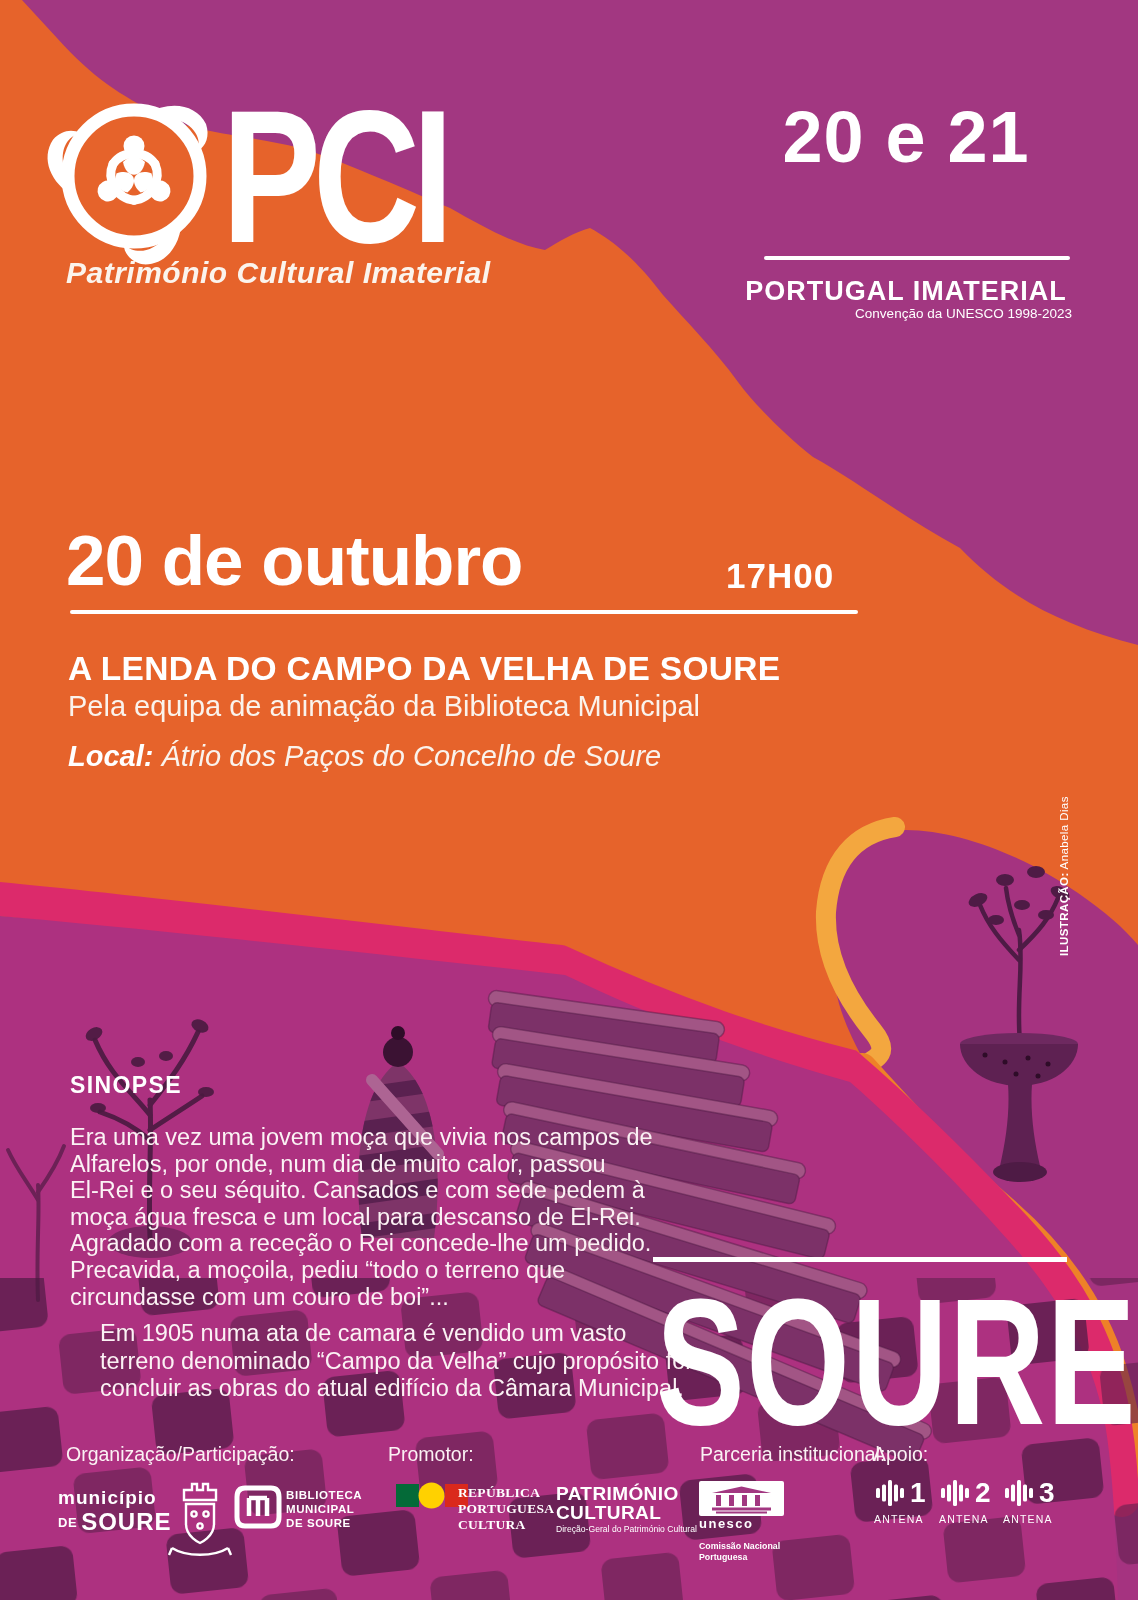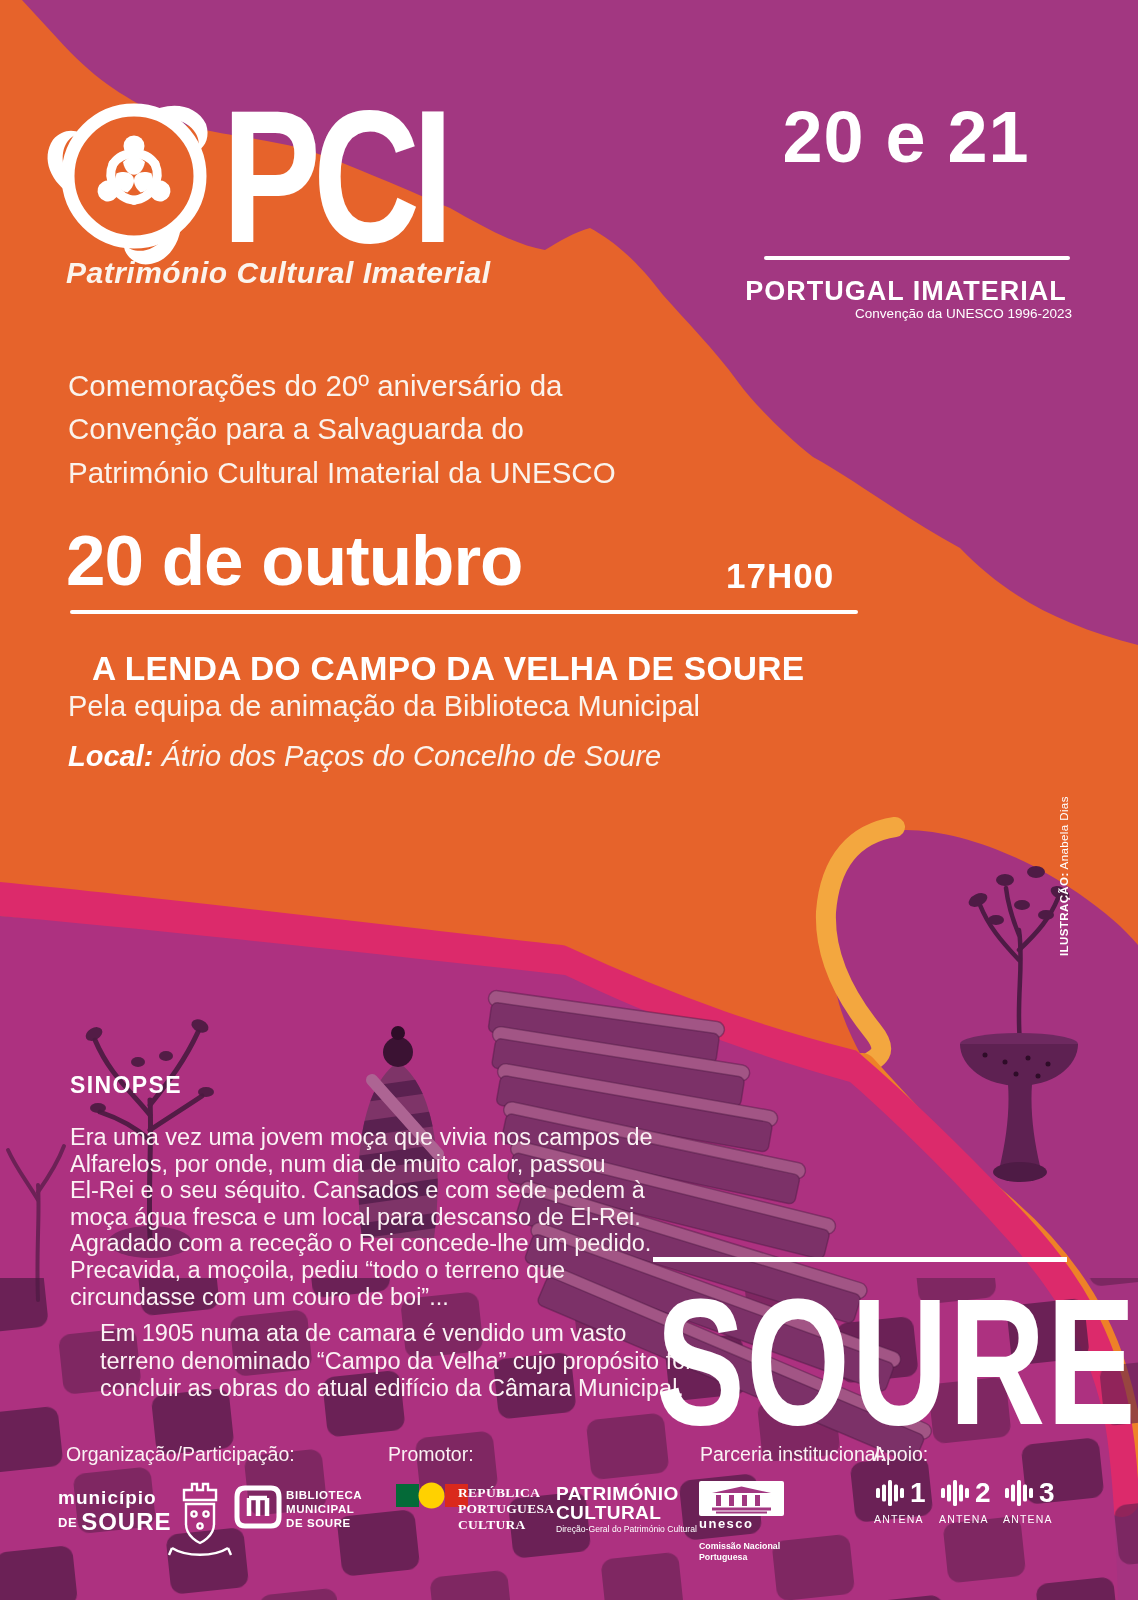--- a/index.html
+++ b/index.html
@@ -15,21 +15,21 @@
   .dates{left:740px;top:96px;width:332px;text-align:center;font-size:72px;font-weight:700;letter-spacing:1px;}
   .month{left:740px;top:188px;width:332px;text-align:center;font-size:54px;font-weight:700;}
   .hline{position:absolute;left:764px;top:256px;width:306px;height:4px;background:#fff;border-radius:2px;}
   .program{left:740px;top:276px;width:332px;text-align:center;font-size:27px;font-weight:700;letter-spacing:1px;}
   .convention{left:740px;top:306px;width:332px;text-align:right;font-size:13.5px;font-weight:500;}
   .intro{left:68px;top:364px;font-size:29.5px;line-height:1.47;color:#FAF3EC;}
   
   .evdate{left:66px;top:520px;font-size:71px;font-weight:700;letter-spacing:-1px;white-space:nowrap;text-align:right;}
   .evtime{left:726px;top:556px;font-size:35px;font-weight:600;letter-spacing:1px;}
   .evline{position:absolute;left:70px;top:610px;width:788px;height:4px;background:#fff;border-radius:2px;}
-  .evtitle{left:68px;top:650px;font-size:33.5px;font-weight:700;letter-spacing:.3px;white-space:nowrap;margin-left:24px;}
+  .evtitle{left:68px;top:650px;font-size:33.5px;font-weight:700;letter-spacing:.3px;white-space:nowrap;}
   .evsub{left:68px;top:690px;font-size:29px;color:#FAF3EC;white-space:nowrap;}
   .evlocal{left:68px;top:740px;font-size:29px;font-style:italic;color:#FAF3EC;white-space:nowrap;}
   .evlocal b{font-weight:700;color:#fff;}
   
   .sin{left:70px;top:1072px;font-size:23px;font-weight:700;letter-spacing:1.4px;}
   .p1{left:70px;top:1124px;font-size:23.5px;line-height:26.6px;color:#FBF2F4;}
   .p2{left:70px;top:1320px;font-size:23.5px;line-height:27.6px;color:#FBF2F4;margin-left:30px;}
   
   .afesta{left:650px;top:1186px;width:420px;text-align:center;font-size:58px;font-weight:700;letter-spacing:5px;white-space:nowrap;}
   .fline{position:absolute;left:653px;top:1257px;width:414px;height:5px;background:#fff;}
@@ -305,25 +305,22 @@
       <rect x="24" y="8" width="4" height="10" rx="1.5"></rect>
     </g>
   </svg>
 
   <div class="t pci">PCI</div>
   <div class="t tagline">Património Cultural Imaterial</div>
 
   <div class="t dates">20 e 21</div>
   <div class="hline"></div>
   <div class="t program">PORTUGAL IMATERIAL</div>
-  <div class="t convention">Convenção da UNESCO 1996-2023</div>
-
-  <div class="t intro">Comemorações do 20º aniversário da
-Convenção para a Salvaguarda do
-Património Cultural Imaterial da UNESCO</div>
+  <div class="t convention">Convenção da UNESCO 1998-2023</div>
+
 
   <div class="t evdate">20 de outubro</div>
   <div class="t evtime">17H00</div>
   <div class="evline"></div>
   <div class="t evtitle">A LENDA DO CAMPO DA VELHA DE SOURE</div>
   <div class="t evsub">Pela equipa de animação da Biblioteca Municipal</div>
   <div class="t evlocal"><b>Local:</b><span> Átrio dos Paços do Concelho de Soure</span></div>
 
   <div class="t sin">SINOPSE</div>
   <div class="t p1">Era uma vez uma jovem moça que vivia nos campos de

